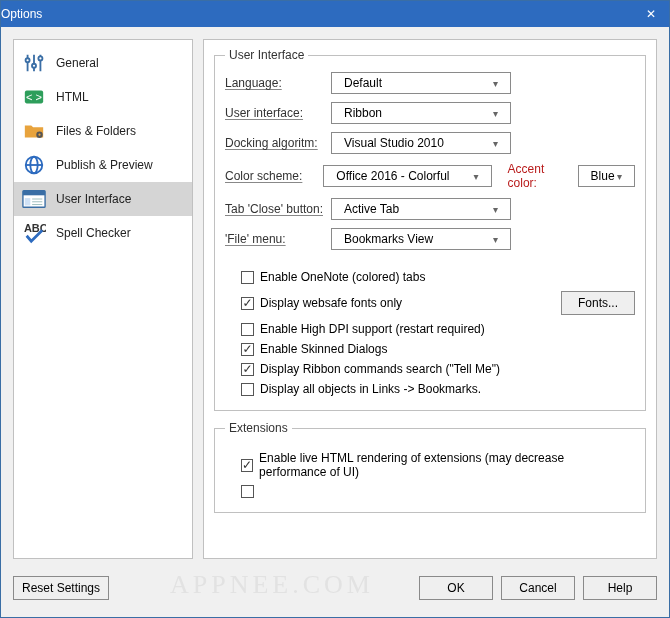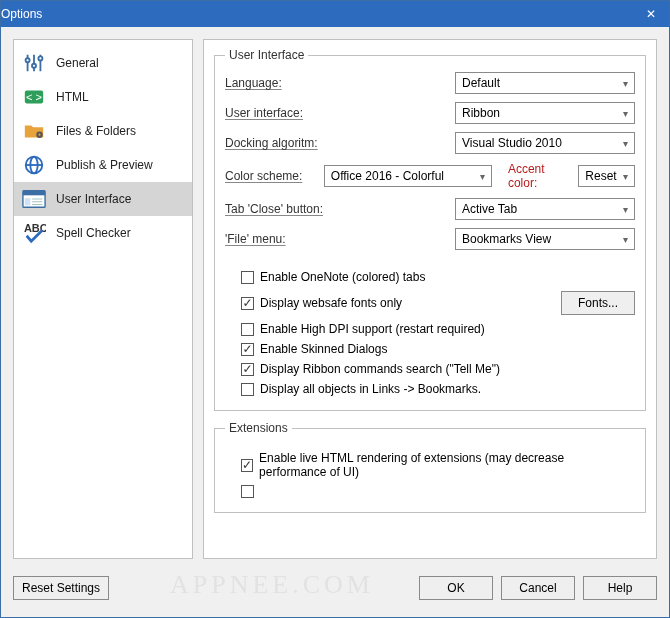--- a/index.html
+++ b/index.html
@@ -95,38 +95,37 @@
   legend {
     font-size: 12px;
     color: #333;
     padding: 0 4px;
   }
   .form-row {
     display: flex;
     align-items: center;
     margin-bottom: 8px;
     gap: 6px;
-    justify-content: space-between;
   }
   .form-label {
     width: 100px;
     color: #333;
     text-decoration: underline;
     text-decoration-color: #888;
     text-underline-offset: 2px;
   }
   .combo {
     width: 180px;
     height: 22px;
     border: 1px solid #8a8a8a;
     background: #fff;
     display: flex;
     align-items: center;
     justify-content: space-between;
-    padding: 0 6px;
+    padding: 0 12px;
     cursor: default;
   }
   .combo-small {
     width: 60px;
   }
   .combo .caret {
     color: #666;
     font-size: 10px;
   }
   .extra-label {
@@ -305,21 +304,21 @@
         </div>
 
         <div class="form-row">
           <span class="form-label">Color scheme:</span>
           <div class="combo">
             <span>Office 2016 - Colorful</span>
             <span class="caret">▾</span>
           </div>
           <span class="extra-label">Accent color:</span>
           <div class="combo combo-small">
-            <span>Reset</span>
+            <span>Blue</span>
             <span class="caret">▾</span>
           </div>
         </div>
 
         <div class="form-row">
           <span class="form-label">Tab 'Close' button:</span>
           <div class="combo">
             <span>Active Tab</span>
             <span class="caret">▾</span>
           </div>

